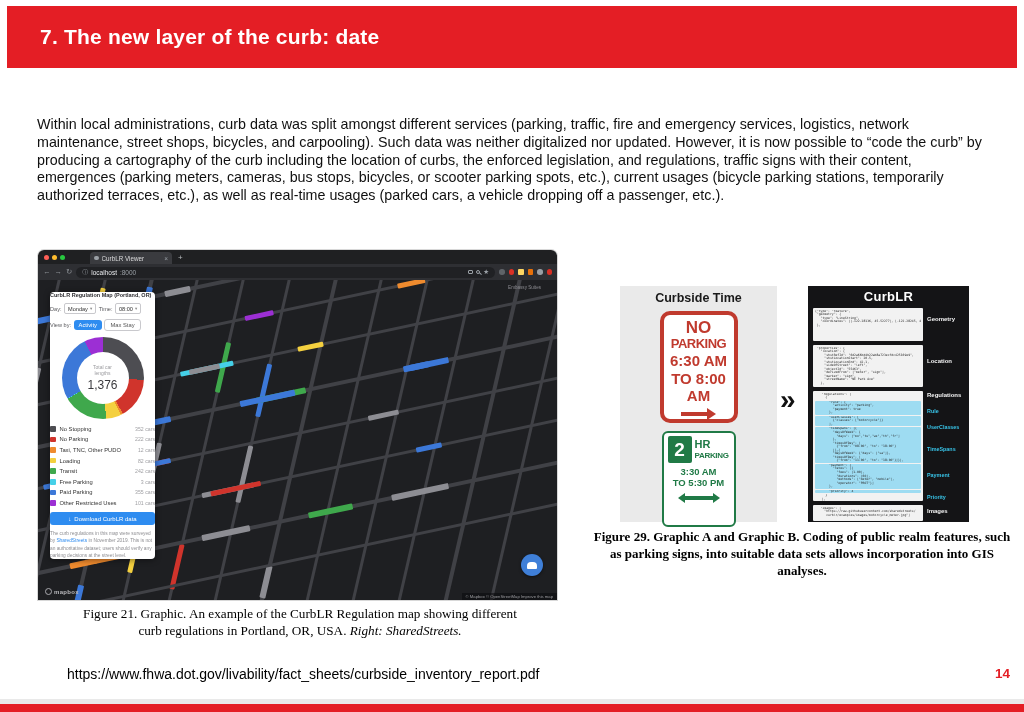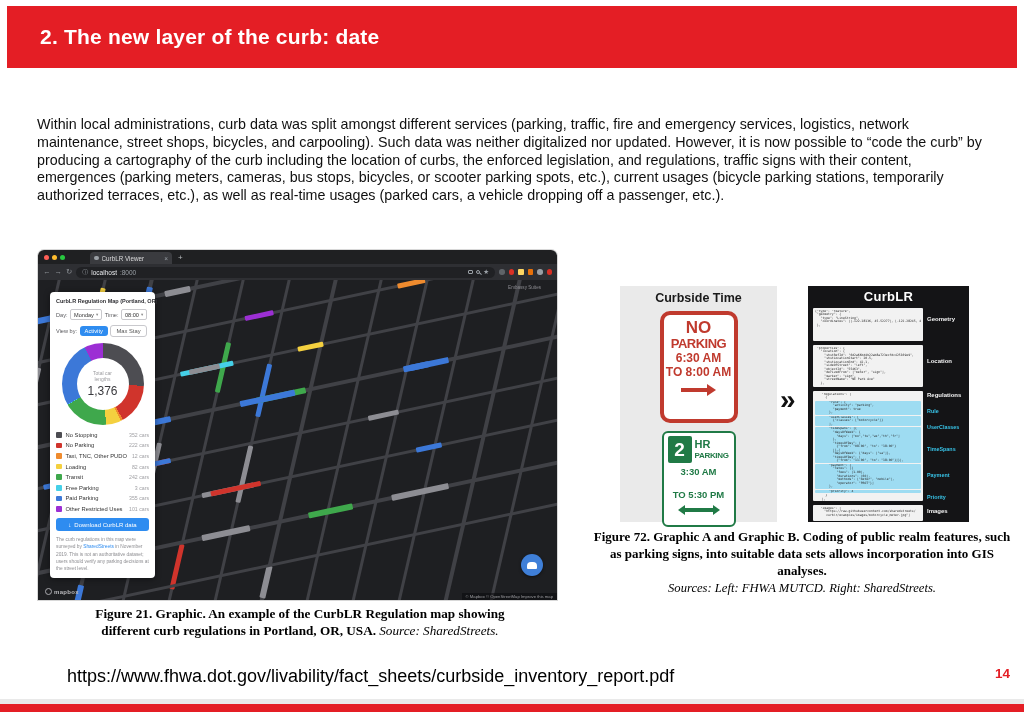--- a/index.html
+++ b/index.html
@@ -45,21 +45,21 @@
   .seg { position:absolute; border-radius:1px; }
   .poi { position:absolute; right:16px; top:5px; font-size:4.6px; color:#8b8b91; }
   .map-ctrl { position:absolute; right:14px; bottom:24px; width:22px; height:22px; border-radius:50%; background:#3f7fd8; box-shadow:0 1px 3px rgba(0,0,0,.5); display:flex; align-items:center; justify-content:center; }
   .map-ctrl i { display:block; width:10px; height:7px; background:#fff; border-radius:4px 4px 1px 1px; }
   .mb-logo { position:absolute; left:7px; bottom:5px; display:flex; align-items:center; gap:2px; }
   .mb-logo i { width:7px; height:7px; border:1.2px solid #a9a9ae; border-radius:50%; display:block; }
   .mb-logo span { font-size:6px; color:#b9b9bd; font-weight:bold; letter-spacing:.3px; }
   .attr { position:absolute; right:0; bottom:0; font-size:4.2px; color:#9b9b9f; background:rgba(10,10,12,.55); padding:1px 4px; }
 
   
-  .panel { position:absolute; left:12px; top:12px; width:105px; background:#fff; border-radius:4px; box-shadow:0 1px 6px rgba(0,0,0,.45); padding:6px; z-index:10; }
+  .panel { position:absolute; left:12px; top:12px; width:105px; background:#fff; border-radius:4px; box-shadow:0 1px 6px rgba(0,0,0,.45); z-index:10; }
   .p-title { font-size:5.5px; font-weight:bold; color:#2f2f33; white-space:nowrap; margin-bottom:5px; }
   .selrow { display:flex; align-items:center; gap:2.5px; margin-bottom:4.5px; }
   .sel-label { font-size:5.6px; color:#5a5a5e; }
   .selbox { border:0.8px solid #c9c9cd; border-radius:2px; padding:1.5px 3px; font-size:5.6px; color:#333; display:flex; gap:2px; align-items:center; }
   .selbox .car { font-size:4.5px; color:#888; }
   .chip-on { background:#2e8cf0; color:#fff; border-radius:3px; padding:2px 5px; font-size:5.8px; }
   .chip-off { border:0.8px solid #c9c9cd; color:#555; border-radius:3px; padding:2px 5px; font-size:5.8px; }
   .donut { position:relative; width:82px; height:82px; border-radius:50%; margin:6px auto 5px; }
   .donut .hole { position:absolute; left:15px; top:15px; width:52px; height:52px; border-radius:50%; background:#fff; display:flex; flex-direction:column; align-items:center; justify-content:center; }
   .hole .cl { font-size:5px; color:#9b9b9f; text-align:center; line-height:1.3; width:34px; }
@@ -69,30 +69,30 @@
   .leg-sw { width:5.5px; height:5.5px; border-radius:1px; flex:none; }
   .leg-lb { font-size:5.8px; color:#333; flex:1; white-space:nowrap; }
   .leg-ct { font-size:5.2px; color:#a0a0a4; }
   .dl-btn { margin-top:4px; height:13px; background:#2e8cf0; border-radius:3px; color:#fff; font-size:6px; display:flex; align-items:center; justify-content:center; gap:3px; }
   .disc { margin-top:5px; font-size:4.8px; line-height:1.5; color:#8e8e92; }
   .disc a { color:#2e8cf0; text-decoration:none; }
 
   
   .cap21 { position:absolute; left:70px; top:605px; width:460px; text-align:center;
            font-family:"Liberation Serif", serif; font-size:13.2px; line-height:1.32; color:#000; }
-  .cap21 b { font-weight:bold;text-align:right; }
+  .cap21 b { font-weight:normal;text-align:right; }
   .cap21 i { font-style:italic; font-weight:normal; }
 
   
   .signs { position:absolute; left:620px; top:286px; width:157px; height:236px; background:#eaeaea; }
   .signs .s-title { text-align:center; font-size:12.5px; font-weight:bold; color:#1a1a1a; margin-top:5px; }
   .sign-np { width:78px; height:112px; margin:6px auto 0; background:#fff; border:4px solid #c03a2e; border-radius:10px; text-align:center; color:#c03a2e; padding-top:4px; }
   .sign-np .l1 { font-size:17px; font-weight:bold; line-height:1.05; }
   .sign-np .l2 { font-size:13px; font-weight:bold; line-height:1.05; letter-spacing:-.5px; }
-  .sign-np .l3 { font-size:12px; font-weight:bold; margin-top:2px; line-height:1.15; }
+  .sign-np .l3 { font-size:15px; font-weight:bold; margin-top:2px; line-height:1.15; }
   .arrow-r { margin:4px auto 0; display:flex; align-items:center; justify-content:center; }
   .arrow-r .bar { width:26px; height:4.5px; background:#c03a2e; }
   .arrow-r .tri { width:0; height:0; border-left:9px solid #c03a2e; border-top:6px solid transparent; border-bottom:6px solid transparent; }
   .sign-2h { width:74px; height:96px; margin:8px auto 0; background:#fff; border:2px solid #207a46; border-radius:6px; padding:3px 4px; color:#207a46; }
   .s2-top { display:flex; gap:3px; align-items:stretch; }
   .s2-box { width:24px; height:27px; background:#207a46; border-radius:2px; color:#fff; font-size:19px; font-weight:bold; display:flex; align-items:center; justify-content:center; flex:none; }
   .s2-col { display:flex; flex-direction:column; justify-content:center; }
   .s2-hr { font-size:11px; font-weight:bold; line-height:1.05; }
   .s2-pk { font-size:8px; font-weight:bold; letter-spacing:-.3px; }
   .s2-t { text-align:center; font-size:9.5px; font-weight:bold; margin-top:3px; line-height:1.2; }
@@ -115,32 +115,32 @@
   .clabel.w { font-size:6px; color:#f2f2f2; }
   .clabel.c { font-size:5.4px; color:#38c4e8; }
 
   
   .cap44 { position:absolute; left:592px; top:529px; width:420px; text-align:center;
            font-family:"Liberation Serif", serif; color:#000; }
   .cap44 .b { font-weight:bold; font-size:13px; line-height:1.3; }
   .cap44 .i { font-style:italic; font-size:12.6px; margin-top:1px; }
 
   
-  .footurl { position:absolute; left:67px; top:666px; font-size:18px; color:#000; }
+  .footurl { position:absolute; left:67px; top:666px; font-size:14px; color:#000; }
   .pageno { position:absolute; right:14px; top:666px; font-size:13.5px; font-weight:bold; color:#e41e25; }
   .graystrip { position:absolute; left:0; top:699px; width:1024px; height:5px; background:#e9e9e9; }
   .redstrip { position:absolute; left:0; top:704px; width:1024px; height:8px; background:#e41e25; }
 </style>
 </head>
 <body>
 
 <div class="slide">
 
   <header class="redbar">
-    <h1>2. The new layer of the curb: date</h1>
+    <h1>7. The new layer of the curb: date</h1>
   </header>
 
 
   <p class="bodytext">Within local administrations, curb data was split amongst different services (parking, traffic, fire and emergency services, logistics, network maintenance, street shops, bicycles, and carpooling). Such data was neither digitalized nor updated. However, it is now possible to “code the curb” by producing a cartography of the curb including the location of curbs, the enforced legislation, and regulations, traffic signs with their content, emergences (parking meters, cameras, bus stops, bicycles, or scooter parking spots, etc.), current usages (bicycle parking stations, temporarily authorized terraces, etc.), as well as real-time usages (parked cars, a vehicle dropping off a passenger, etc.).</p>
 
   <div class="browser">
     <div class="titlebar">
       <span class="tl r"></span>
       <span class="tl y"></span>
       <span class="tl g"></span>
@@ -329,21 +329,21 @@
           <i></i>
         </div>
       <div class="mb-logo">
         <i></i>
         <span>mapbox</span>
       </div>
       <div class="attr">© Mapbox © OpenStreetMap  Improve this map</div>
     </div>
   </div>
 
-  <p class="cap21"><b>Figure 21. Graphic. An example of the CurbLR Regulation map showing different curb regulations in Portland, OR, USA. </b><i>Source: SharedStreets.</i></p>
+  <p class="cap21"><b>Figure 21. Graphic. An example of the CurbLR Regulation map showing different curb regulations in Portland, OR, USA. </b><i>Right: SharedStreets.</i></p>
 
   <div class="signs">
     <div class="s-title">Curbside Time</div>
     <div class="sign-np">
       <div class="l1">NO</div>
       <div class="l2">PARKING</div>
       <div class="l3">6:30 AM</div>
       <div class="l3" style="margin-top:0">TO 8:00 AM</div>
       <div class="arrow-r">
           <span class="bar"></span>
@@ -352,21 +352,21 @@
     </div>
     <div class="sign-2h">
       <div class="s2-top">
         <div class="s2-box">2</div>
         <div class="s2-col">
           <div class="s2-hr">HR</div>
           <div class="s2-pk">PARKING</div>
         </div>
       </div>
       <div class="s2-t">3:30 AM</div>
-      <div class="s2-t" style="margin-top:12px">TO 5:30 PM</div>
+      <div class="s2-t" style="margin-top:0">TO 5:30 PM</div>
       <div class="arrow-d">
           <span class="tl2"></span>
           <span class="bar"></span>
           <span class="tr2"></span>
         </div>
     </div>
   </div>
 
   <div class="chev">»</div>
 
@@ -449,21 +449,20 @@
         <div class="clabel c" style="top: 102px;">Rule</div>
         <div class="clabel c" style="top: 118px;">UserClasses</div>
         <div class="clabel c" style="top: 140px;">TimeSpans</div>
         <div class="clabel c" style="top: 166px;">Payment</div>
         <div class="clabel c" style="top: 188px;">Priority</div>
         <div class="clabel w" style="top: 202px;">Images</div>
       </div>
   </div>
 
   <div class="cap44">
-    <div class="b">Figure 72. Graphic A and Graphic B. Coding of public realm features, such as parking signs, into suitable data sets allows incorporation into GIS analyses.</div>
-    <div class="i">Sources: Left: FHWA MUTCD. Right: SharedStreets.</div>
+    <div class="b">Figure 29. Graphic A and Graphic B. Coding of public realm features, such as parking signs, into suitable data sets allows incorporation into GIS analyses.</div>
   </div>
 
   <p class="footurl">https://www.fhwa.dot.gov/livability/fact_sheets/curbside_inventory_report.pdf</p>
   <div class="pageno">14</div>
   <div class="graystrip"></div>
   <div class="redstrip"></div>
 </div>
 
 </body></html>

